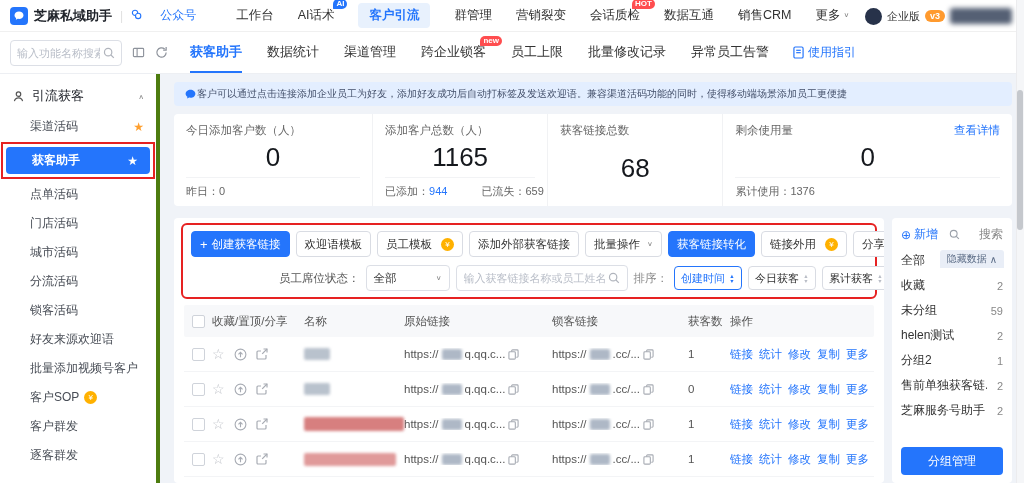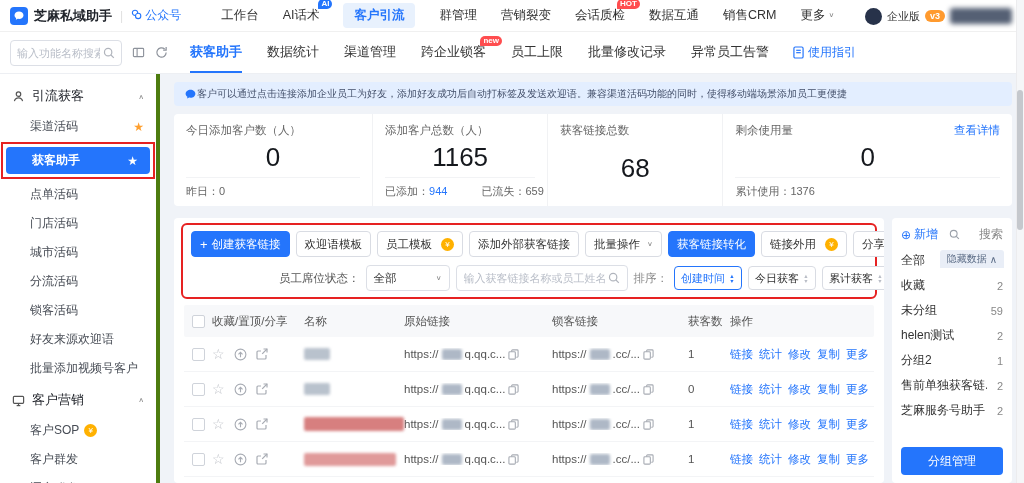--- a/index.html
+++ b/index.html
@@ -6,21 +6,21 @@
   html,body{width:1024px;height:483px;overflow:hidden}
   body{font-family:"Liberation Sans","DejaVu Sans",sans-serif;font-size:12px;color:#333;background:#fff}
   .app{position:relative;width:1024px;height:483px;background:#f0f3f8;overflow:hidden}
 
   
   .topnav{height:32px;background:#fff;display:flex;align-items:center;padding:0 10px;border-bottom:1px solid #f0f0f0;position:relative;z-index:6}
   .logo{display:flex;align-items:center;gap:6px;flex-shrink:0;cursor:pointer}
   .logo-ic{width:18px;height:18px;border-radius:4px;background:#2475fc;display:flex;align-items:center;justify-content:center}
   .logo-text{font-size:13px;font-weight:bold;color:#20242b;white-space:nowrap}
   .logo-sep{color:#e0e0e0;margin:0 8px}
-  .channel{color:#2475fc;font-size:12px;display:flex;align-items:center;gap:3px;flex-shrink:0;cursor:pointer;white-space:nowrap}
+  .channel{color:#2475fc;font-size:12px;display:flex;align-items:center;gap:18px;flex-shrink:0;cursor:pointer;white-space:nowrap}
   .nav-items{display:flex;align-items:center;gap:24px;margin-left:40px;flex-shrink:0}
   .nav-item{position:relative;font-size:12.5px;color:#333;cursor:pointer;white-space:nowrap;display:flex;align-items:center}
   .nav-item.active{background:#e8f1fd;color:#2475fc;padding:4px 11px;border-radius:4px;font-weight:bold}
   .sup{position:absolute;top:-8px;right:-15px;font-size:8px;color:#fff;border-radius:6px 6px 6px 1px;padding:1px 3px;line-height:8px;font-weight:bold}
   .sup.ai{background:#2475fc;right:-13px}
   .sup.hot{background:#ff4d4f}
   .sup.new{background:#ff4d4f;top:-9px;right:-16px}
   .caret{font-size:8px;color:#888;margin-left:3px;transform:scaleY(.8)}
   .user-area{position:absolute;right:12px;top:0;height:32px;display:flex;align-items:center;gap:5px}
   .avatar{width:17px;height:17px;border-radius:50%;background:#27324a;cursor:pointer}
@@ -272,31 +272,20 @@
         </div>
       <div class="side-item">
           <span>锁客活码</span>
         </div>
       <div class="side-item">
           <span>好友来源欢迎语</span>
         </div>
       <div class="side-item">
           <span>批量添加视频号客户</span>
         </div>
-      <div class="sec-head">
-        <span class="ic">
-          <svg viewBox="0 0 14 14" width="13" height="13">
-              <rect x="1.5" y="2.5" width="11" height="7.5" rx="1" fill="none" stroke="#555" stroke-width="1.3"></rect>
-              <line x1="5" y1="12.5" x2="9" y2="12.5" stroke="#555" stroke-width="1.3"></line>
-              <line x1="7" y1="10" x2="7" y2="12.5" stroke="#555" stroke-width="1.3"></line>
-            </svg>
-        </span>
-        <span>客户营销</span>
-        <span class="caret">∧</span>
-      </div>
       <div class="side-item">
         <span>客户SOP</span>
         <span class="coin">¥</span>
       </div>
       <div class="side-item">
           <span>客户群发</span>
         </div>
       <div class="side-item">
           <span>逐客群发</span>
         </div>

